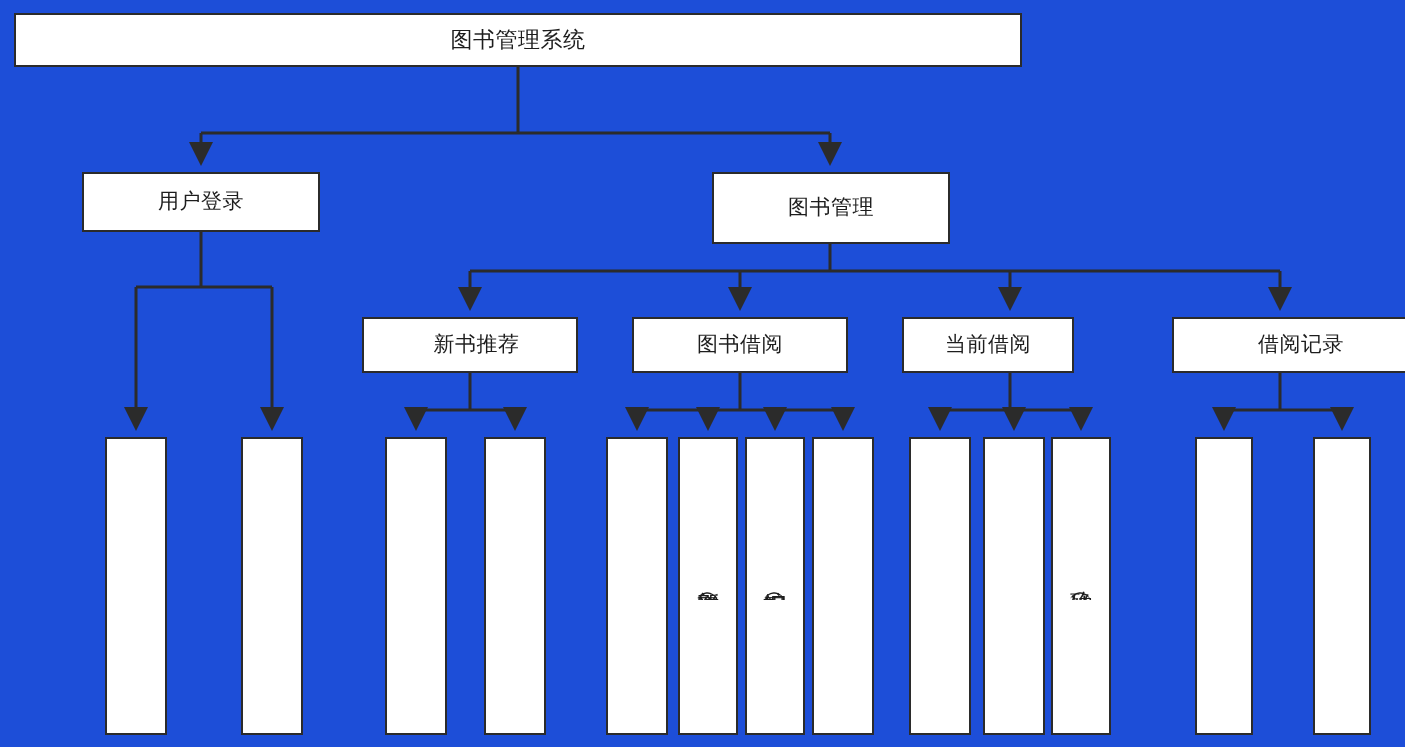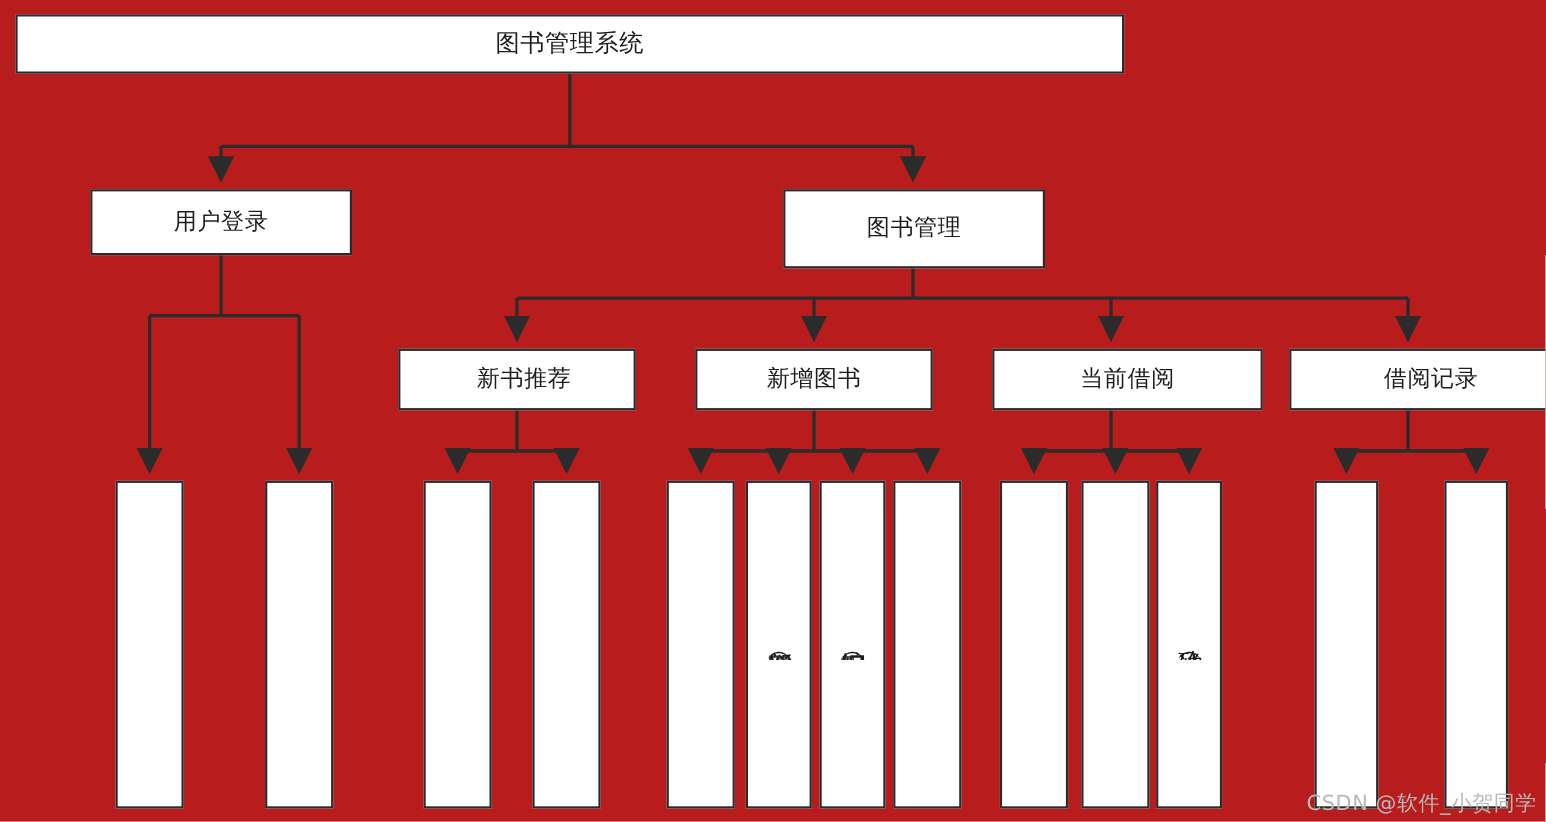--- a/index.html
+++ b/index.html
@@ -8,21 +8,21 @@
     padding: 0;
     background: #ffffff;
   }
   body {
     font-family: "DejaVu Sans", "Liberation Sans", sans-serif;
   }
   #canvas {
     position: relative;
     width: 1405px;
     height: 747px;
-    background: #b91c1c;
+    background: #1d4ed8;
     overflow: hidden;
   }
   #diagram-svg {
     position: absolute;
     left: 0;
     top: 0;
     width: 1405px;
     height: 747px;
   }
   .node-box {
@@ -137,23 +137,23 @@
     <span class="node-label-h">用户登录</span>
   </div>
   <div class="node-box level2" style="left: 712px; top: 172px; width: 238px; height: 72px;">
     <span class="node-label-h">图书管理</span>
   </div>
 
   <div class="node-box level2" style="left: 362px; top: 317px; width: 216px; height: 56px; padding-left: 13px;">
     <span class="node-label-h">新书推荐</span>
   </div>
   <div class="node-box level2" style="left: 632px; top: 317px; width: 216px; height: 56px;">
-    <span class="node-label-h">新增图书</span>
+    <span class="node-label-h">图书借阅</span>
   </div>
-  <div class="node-box level2" style="left: 902px; top: 317px; width: 246px; height: 56px;">
+  <div class="node-box level2" style="left: 902px; top: 317px; width: 172px; height: 56px;">
     <span class="node-label-h">当前借阅</span>
   </div>
   <div class="node-box level2" style="left: 1172px; top: 317px; width: 258px; height: 56px;">
     <span class="node-label-h">借阅记录</span>
   </div>
 
   <div class="node-box leaf" style="left: 105px; top: 437px; width: 62px; height: 298px;">
     <span class="node-label-v">用户登录</span>
   </div>
   <div class="node-box leaf" style="left: 241px; top: 437px; width: 62px; height: 298px;">
@@ -186,15 +186,14 @@
   <div class="node-box leaf" style="left: 1051px; top: 437px; width: 60px; height: 298px;">
     <span class="node-label-v">确认归还（管理员）</span>
   </div>
   <div class="node-box leaf" style="left: 1195px; top: 437px; width: 58px; height: 298px;">
     <span class="node-label-v">新增借阅记录</span>
   </div>
   <div class="node-box leaf" style="left: 1313px; top: 437px; width: 58px; height: 298px;">
     <span class="node-label-v">查询借阅记录</span>
   </div>
 
-  <div class="watermark">CSDN @软件_小贺同学</div>
 
 </div>
 
 </body></html>

